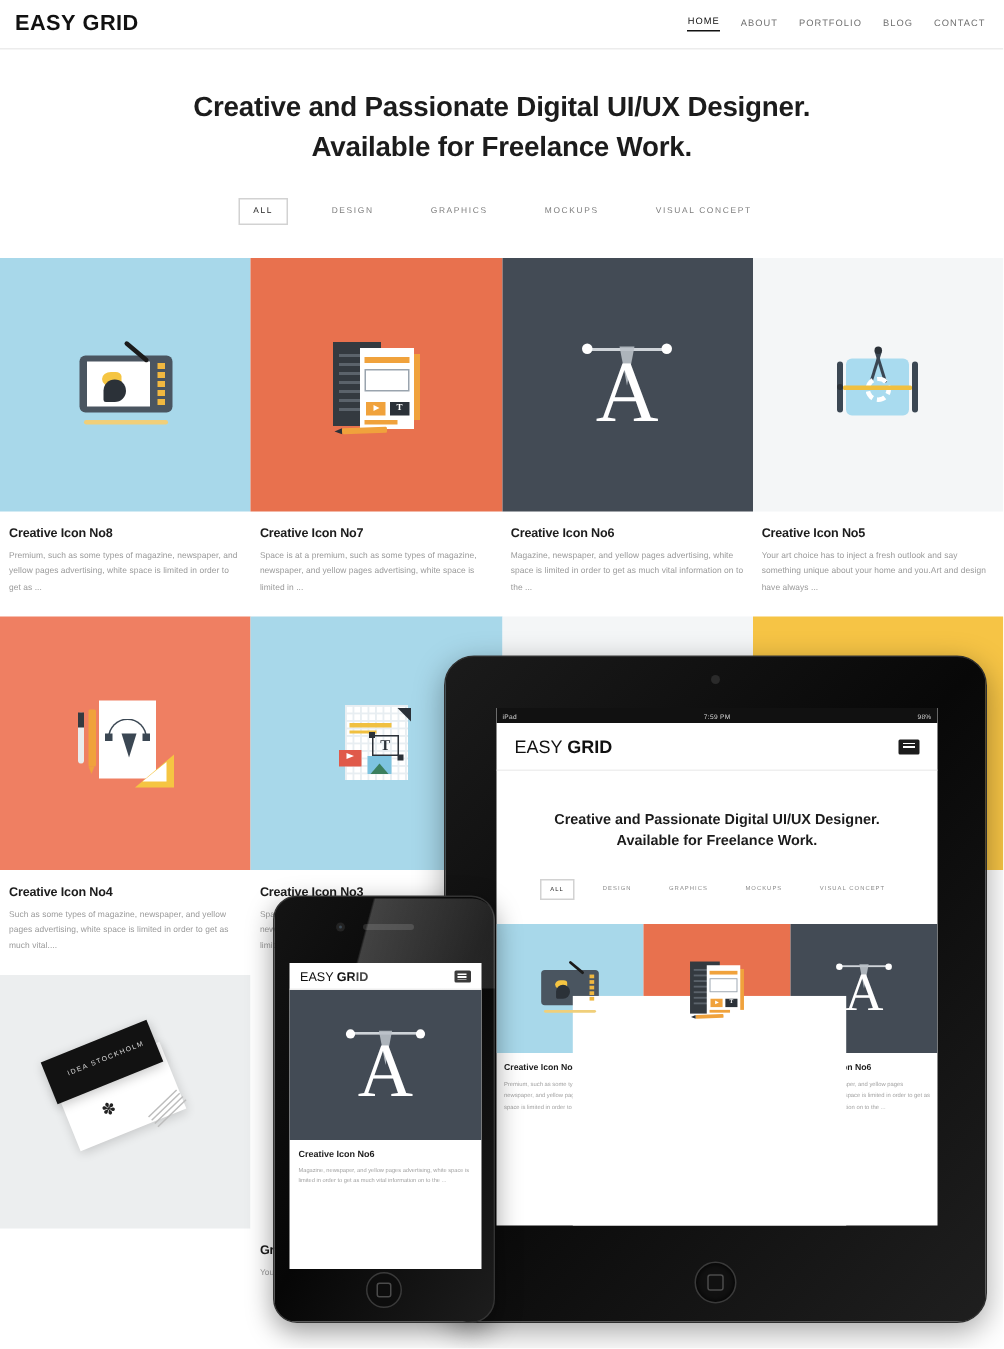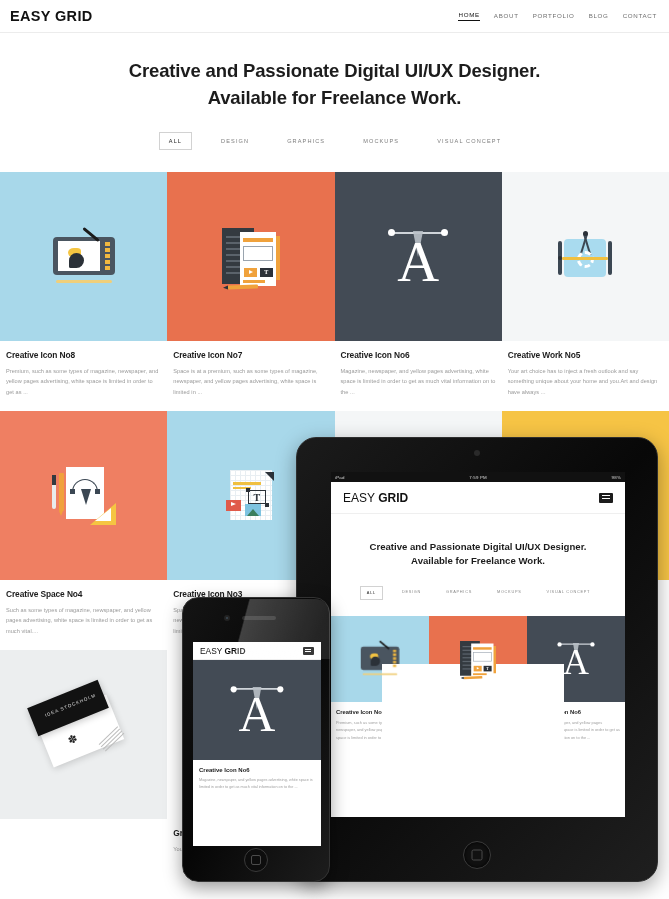--- a/index.html
+++ b/index.html
@@ -308,41 +308,41 @@
             <div class="hr"></div>
           <div class="box"></div>
           <div class="leg l1"></div>
             <div class="leg l2"></div>
             <div class="pivot"></div>
           <div class="gear"></div>
             <div class="ruler"></div>
         </div>
       </div>
       <div class="caption">
-        <h3>Creative Work No5</h3>
+        <h3>Creative Icon No5</h3>
         <p>Your art choice has to inject a fresh outlook and say something unique about your home and you.Art and design have always ...</p>
       </div>
     </div>
 
     <div class="cell">
       <div class="thumb" style="background:#ef7f62">
         <div class="ico-pen">
           <div class="sheet"></div>
           <div class="curve"></div>
             <div class="dotl"></div>
             <div class="dotr"></div>
             <div class="nib"></div>
           <div class="knife"></div>
             <div class="pencil2"></div>
           <div class="tri"></div>
             <div class="tri2"></div>
         </div>
       </div>
       <div class="caption">
-        <h3>Creative Space No4</h3>
+        <h3>Creative Icon No4</h3>
         <p>Such as some types of magazine, newspaper, and yellow pages advertising, white space is limited in order to get as much vital....</p>
       </div>
     </div>
 
     <div class="cell">
       <div class="thumb" style="background:#a8d8ea">
         <div class="ico-media">
           <div class="sheet"></div>
             <div class="grid-l"></div>
           <div class="ybar"></div>

